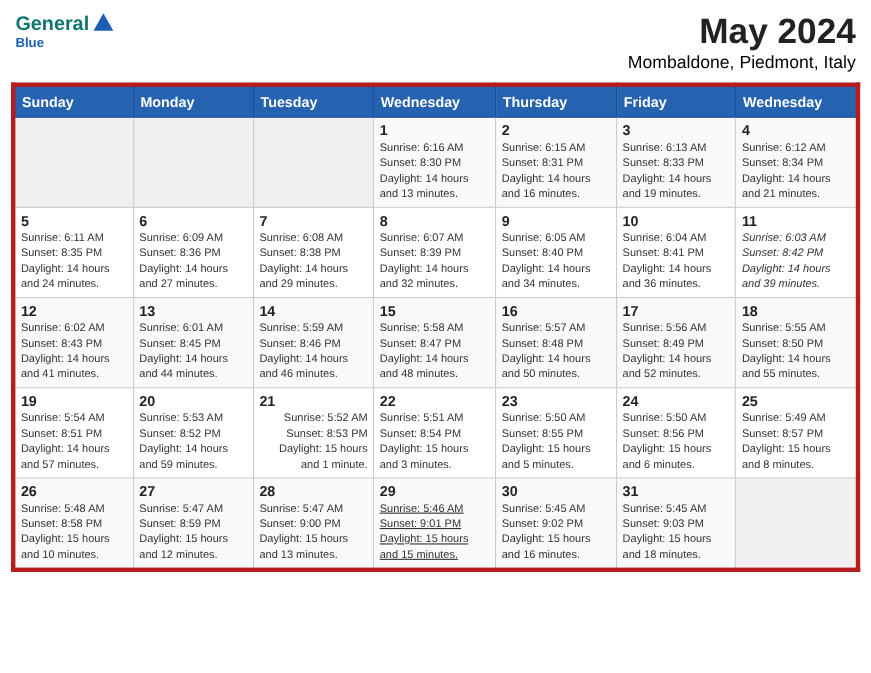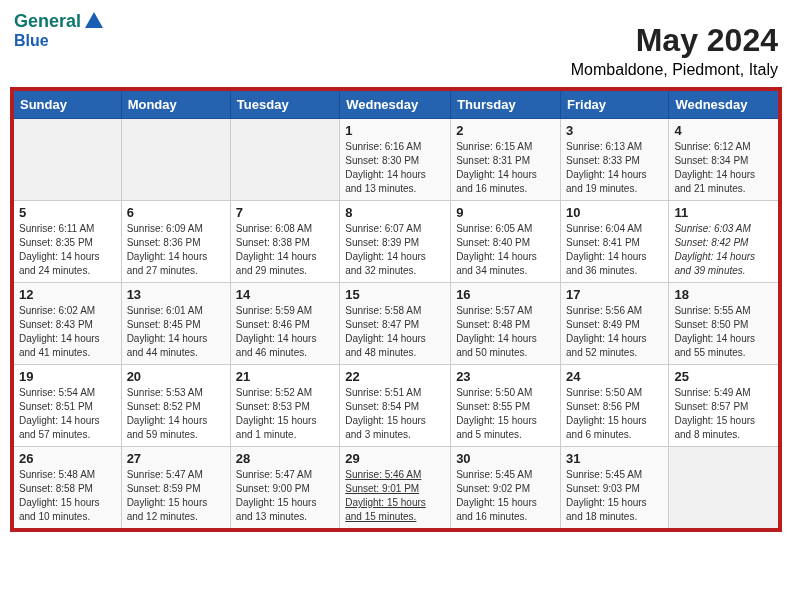--- a/index.html
+++ b/index.html
@@ -25,32 +25,31 @@
     .logo-text {
       display: flex;
       align-items: center;
     }
     .logo-general {
       font-size: 18px;
       font-weight: bold;
       color: #0f766e;
     }
     .logo-blue {
-      font-size: 16px;
+      font-size: 12px;
       font-weight: bold;
       color: #1a5fb4;
     }
     .logo-icon {
       width: 22px;
       height: 22px;
       margin-left: 2px;
     }
     .title-section {
       text-align: right;
-      margin-top: 12px;
     }
     .month-year {
       font-size: 32px;
       font-weight: bold;
       color: #222;
     }
     .location {
       font-size: 16px;
       color: #000000;
       margin-top: 2px;
@@ -278,21 +277,21 @@
         </td>
         <td>
           <span class="day-number">20</span>
           <div class="day-info" style="white-space: pre-line;">Sunrise: 5:53 AM
 Sunset: 8:52 PM
 Daylight: 14 hours
 and 59 minutes.</div>
         </td>
         <td>
           <span class="day-number">21</span>
-          <div class="day-info" style="white-space: pre-line;">Sunrise: 5:52 AM
+          <div class="day-info" style="white-space: pre-line; text-align: right;">Sunrise: 5:52 AM
 Sunset: 8:53 PM
 Daylight: 15 hours
 and 1 minute.</div>
         </td>
         <td>
           <span class="day-number">22</span>
           <div class="day-info" style="white-space: pre-line;">Sunrise: 5:51 AM
 Sunset: 8:54 PM
 Daylight: 15 hours
 and 3 minutes.</div>

